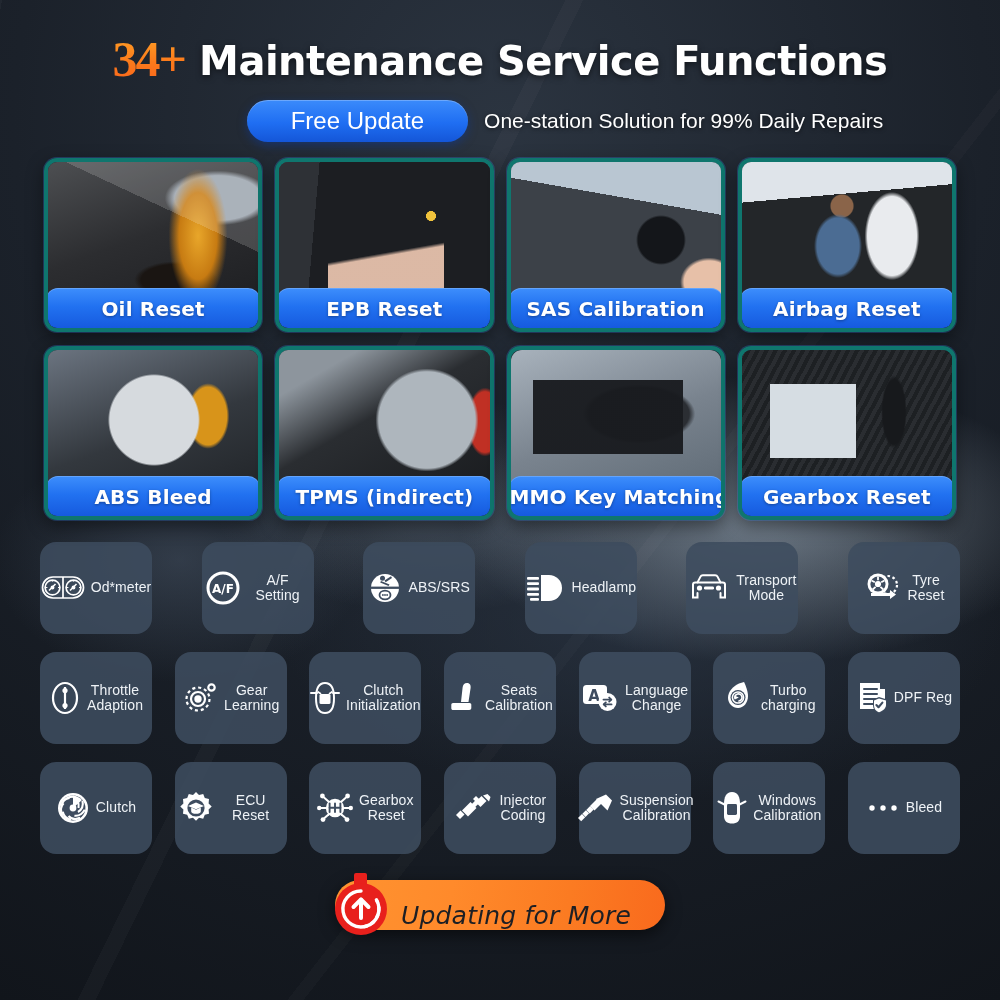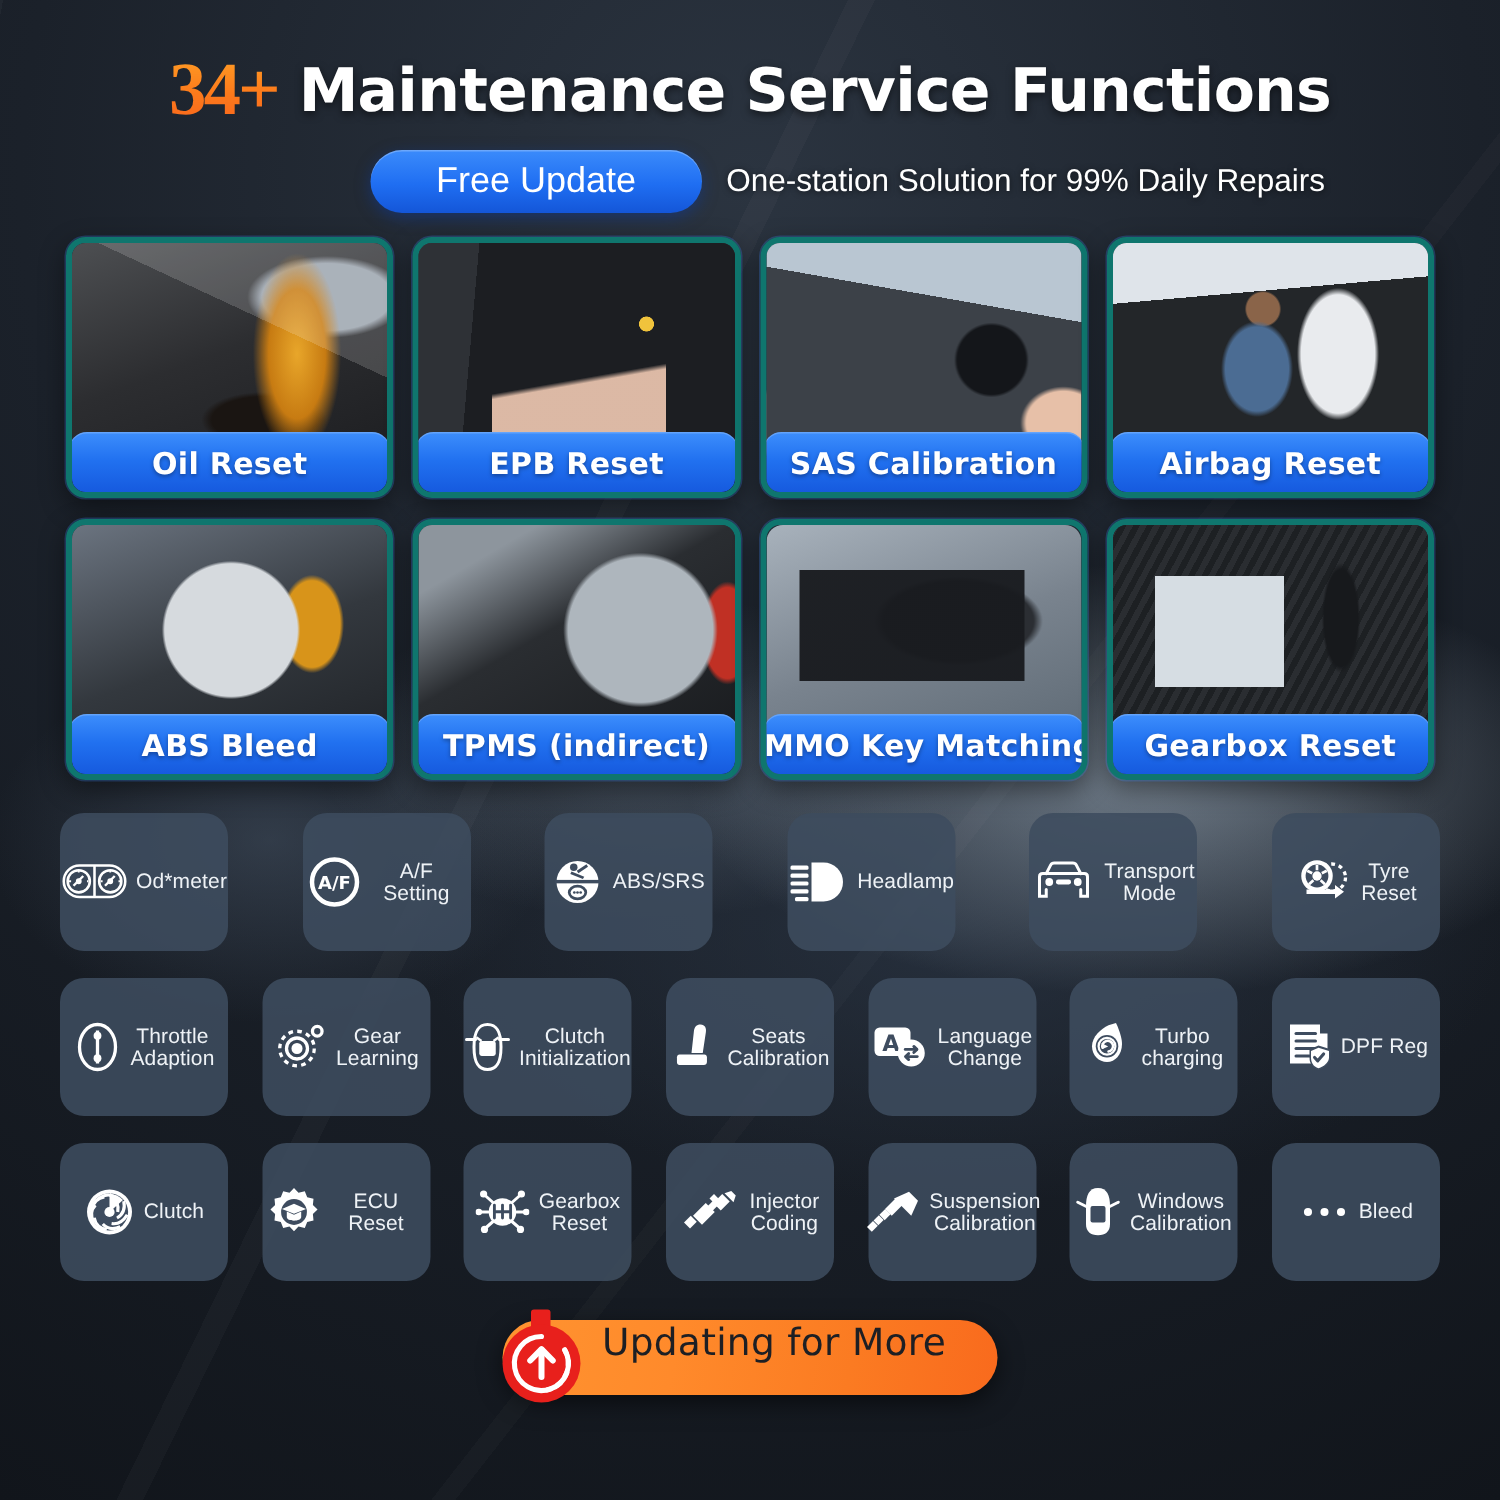--- a/index.html
+++ b/index.html
@@ -175,25 +175,26 @@
   .tile .ic svg { display: block; }
   .tile .tl {
     color: #eef2f6; font-size: 14px; line-height: 1.1; text-align: center;
     white-space: pre-line; letter-spacing: .1px;
   }
 
   
   .cta-wrap { display: flex; justify-content: center; margin-top: 26px; }
   .cta {
     position: relative; height: 50px; min-width: 308px;
-    display: flex; align-items: flex-start; justify-content: center;
+    display: flex; align-items: flex-end; justify-content: center;
     padding: 0 34px 0 66px;
     border-radius: 25px;
     background: linear-gradient(100deg,#ff9330 0%, #ff8a2b 35%, #fb7b22 70%, #f96a1d 100%);
     box-shadow: 0 5px 16px rgba(0,0,0,.55);
+    font-style: italic;
   }
   .cta-text {
     font-size: 25px; color: #1d1f24; font-family:"DejaVu Sans", sans-serif;
     white-space: nowrap; letter-spacing: .2px;
   }
   .cta-badge {
     position: absolute; left: -8px; top: -9px; width: 68px; height: 68px;
   }
 </style>
 </head>

